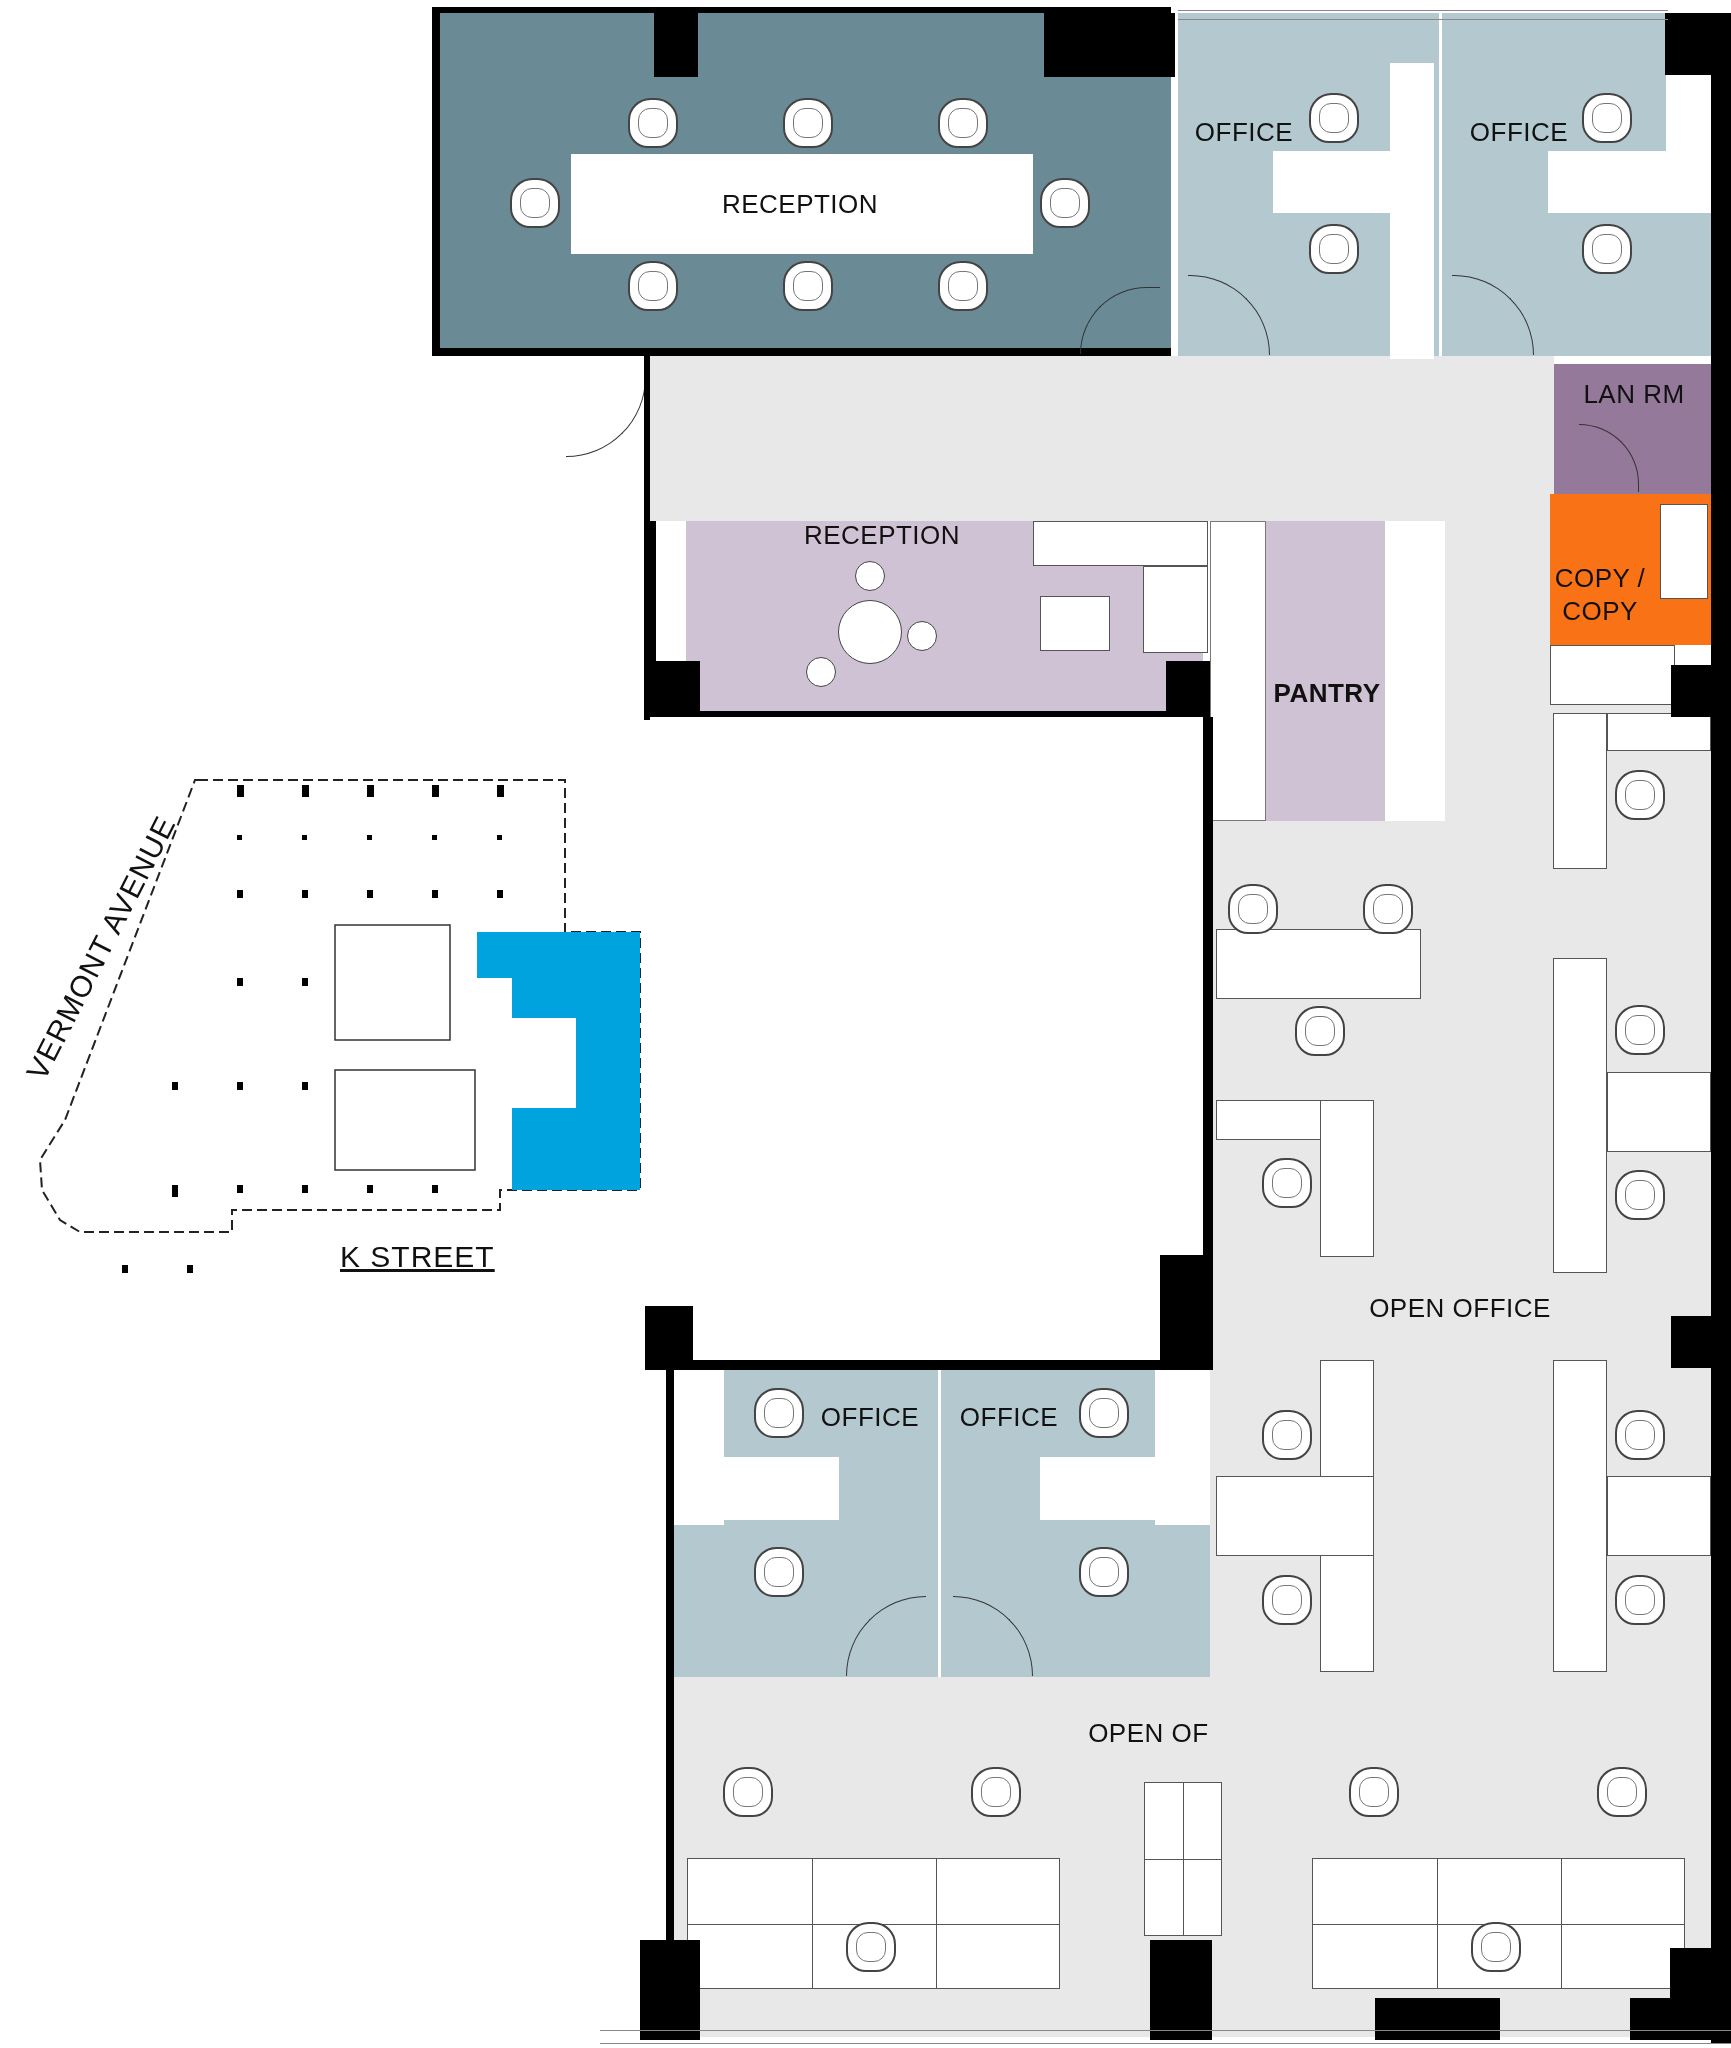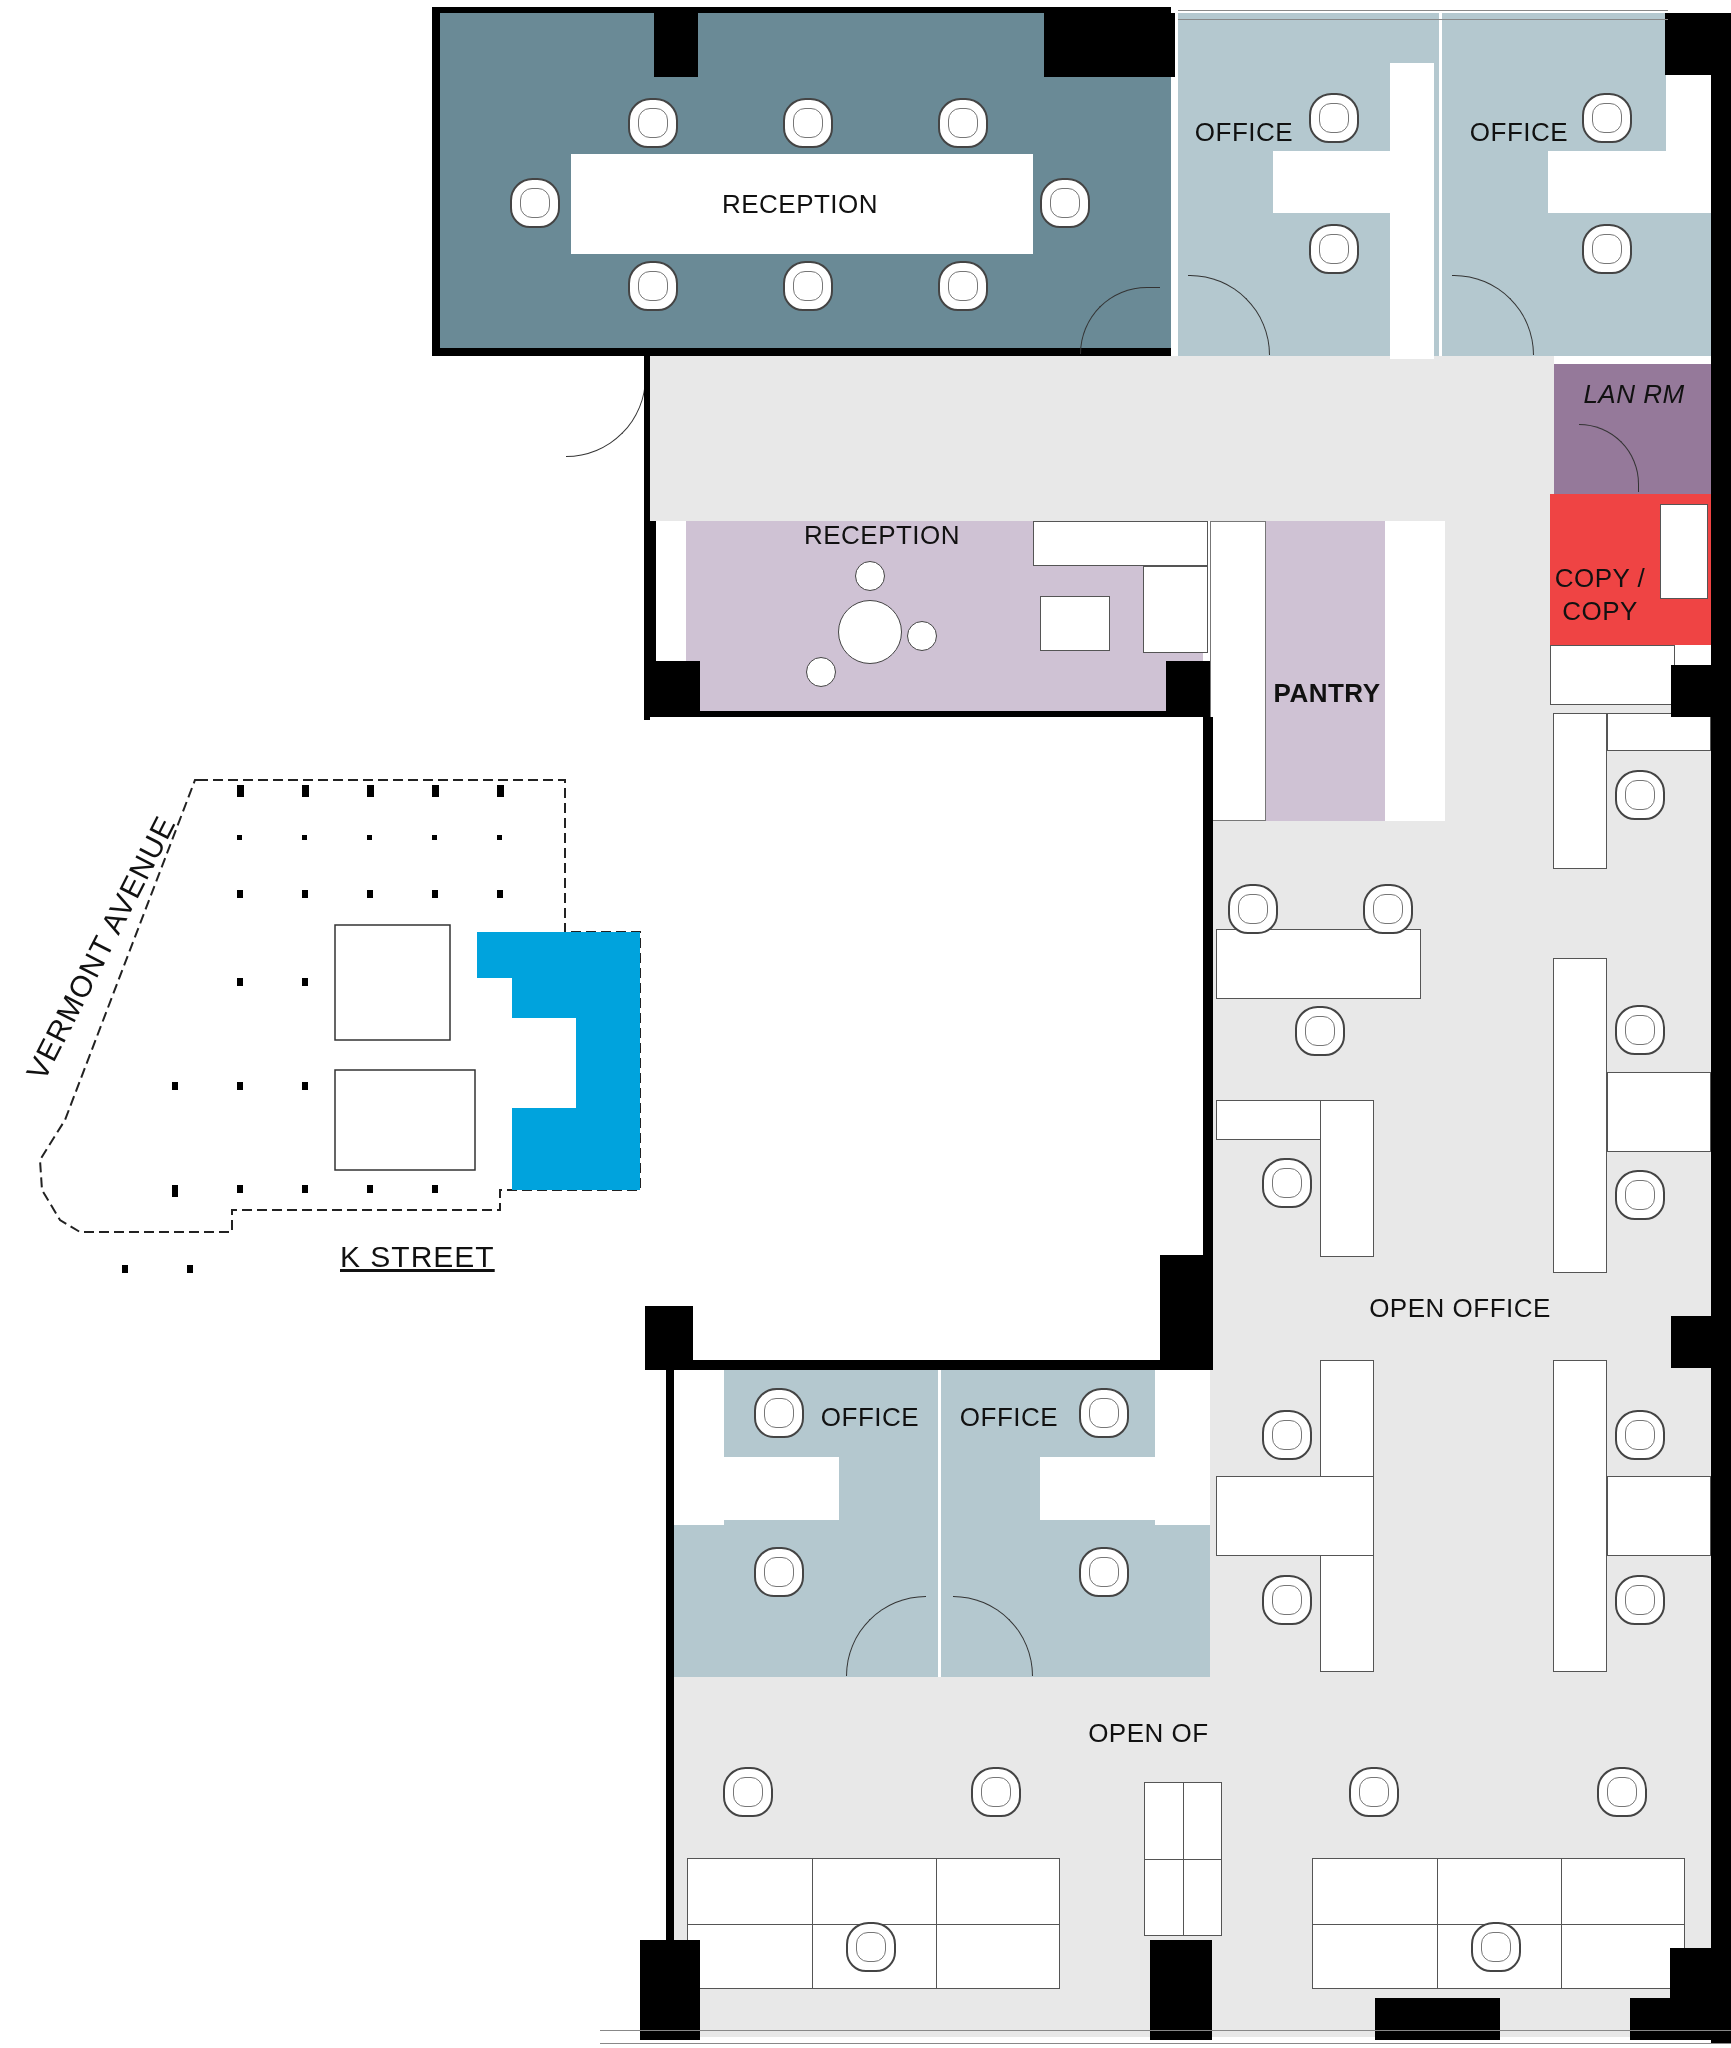--- a/index.html
+++ b/index.html
@@ -53,25 +53,25 @@
     <div class="desk" style="left:106px;top:138px;width:118px;height:62px;border:none;"></div>
     <div class="desk" style="left:224px;top:60px;width:48px;height:140px;border:none;"></div>
     <div class="chair" style="left:140px;top:80px;"></div>
     <div class="chair" style="left:140px;top:211px;"></div>
     <div class="door" style="left:10px;top:262px;width:82px;height:80px;border-radius:0 80px 0 0;border-left:none;border-bottom:none;"></div>
   </div>
 
   <div class="door" style="left:566px;top:377px;width:80px;height:80px;border-radius:0 0 80px 0;border-left:none;border-top:none;"></div>
 
   <div class="room" style="left:1554px;top:364px;width:157px;height:130px;background:#95799a;">
-    <div class="label" style="left:80px;top:30px;font-style:italic;">LAN RM</div>
+    <div class="label" style="left:80px;top:30px;">LAN RM</div>
     <div class="door" style="left:25px;top:60px;width:60px;height:68px;border-radius:0 60px 0 0;border-left:none;border-bottom:none;"></div>
   </div>
 
-  <div class="room" style="left:1550px;top:494px;width:161px;height:151px;background:#ef4444;">
+  <div class="room" style="left:1550px;top:494px;width:161px;height:151px;background:#f97316;">
     <div class="label" style="left:50px;top:84px;">COPY /</div>
     <div class="label" style="left:50px;top:117px;">COPY</div>
     <div class="desk" style="left:110px;top:10px;width:48px;height:95px;"></div>
   </div>
   <div class="desk" style="left:1550px;top:645px;width:125px;height:60px;"></div>
 
   <div class="room" style="left:650px;top:521px;width:553px;height:196px;background:#cfc2d4;border-left:6px solid #000;border-bottom:6px solid #000;">
     <div class="desk" style="left:0;top:0;width:30px;height:190px;border:none;"></div>
     <div class="label" style="left:226px;top:14px;">RECEPTION</div>
     <div class="abs" style="left:182px;top:79px;width:62px;height:62px;border-radius:50%;background:#fff;border:1.5px solid #444;"></div>

